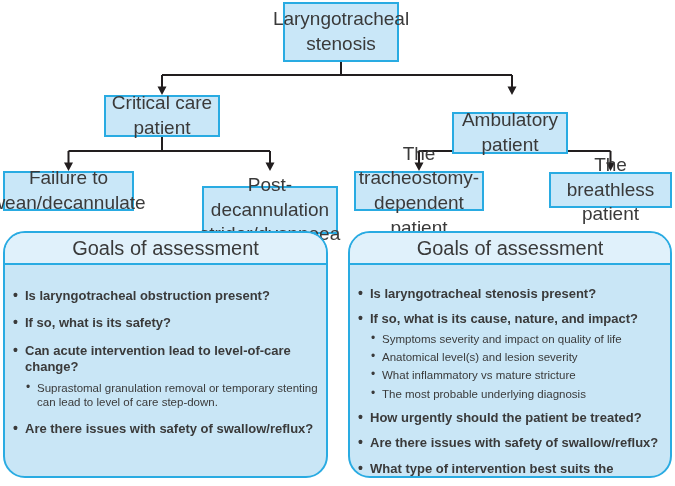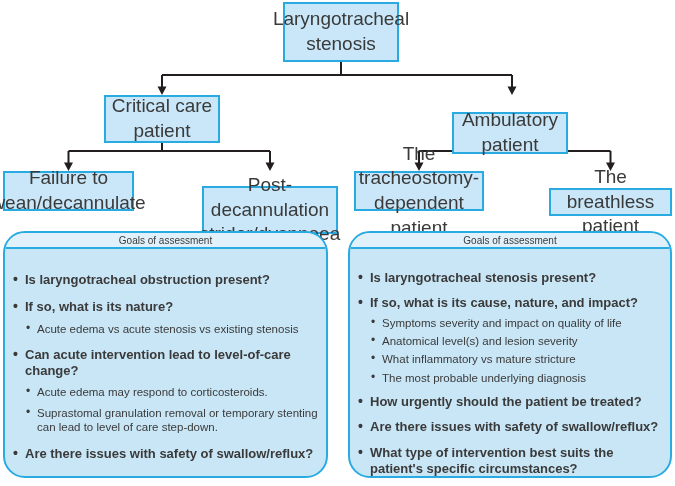--- a/index.html
+++ b/index.html
@@ -25,42 +25,42 @@
   .node{
     position:absolute;
     background:var(--box-fill);
     border:2px solid var(--box-border);
     display:flex;align-items:center;justify-content:center;
     text-align:center;
     font-size:19px;line-height:1.3;
     white-space:pre-line;
   }
   .node-root{left:283px;top:2px;width:116px;height:60px;}
-  .node-critical{left:104px;top:95px;width:116px;height:48px;}
+  .node-critical{left:104px;top:95px;width:116px;height:42px;}
   .node-ambulatory{left:452px;top:112px;width:116px;height:42px;}
   .node-failure{left:3px;top:171px;width:131px;height:40px;}
   .node-postdecann{left:202px;top:186px;width:136px;height:48px;}
   .node-trach{left:354px;top:171px;width:130px;height:40px;}
-  .node-breathless{left:549px;top:188px;width:123px;height:28px;text-align:center;}
+  .node-breathless{left:549px;top:172px;width:123px;height:36px;text-align:center;}
   .panel{
     position:absolute;
     top:231px;height:247px;
     background:var(--panel-body-fill);
     border:2px solid var(--box-border);
     border-radius:22px;
     overflow:hidden;
   }
   .panel-left{left:3px;width:325px;}
   .panel-right{left:348px;width:324px;}
   .panel-header{
-    height:16px;
+    height:32px;
     background:var(--panel-header-fill);
     border-bottom:2px solid var(--box-border);
     display:flex;align-items:center;justify-content:center;
-    font-size:10px;
+    font-size:20px;
   }
   .panel-body{
     list-style:none;
     padding:12px 6px 6px 8px;
   }
   .panel-body li{position:relative;color:var(--text);}
   .l1{
     font-size:13px;font-weight:bold;color:#333333;
     padding-left:12px;margin-top:9px;line-height:1.25;
   }
@@ -133,24 +133,22 @@
     <span>The breathless
 patient</span>
   </div>
 
   <section class="panel panel-left">
     <header class="panel-header">
       <span>Goals of assessment</span>
     </header>
     <ul class="panel-body">
       <li class="l1">Is laryngotracheal obstruction present?</li>
-      <li class="l1">If so, what is its nature?</li>
-      <li class="l2">Acute edema vs acute stenosis vs existing stenosis</li>
+      <li class="l1">If so, what is its safety?</li>
       <li class="l1">Can acute intervention lead to level-of-care change?</li>
-      <li class="l2">Acute edema may respond to corticosteroids.</li>
       <li class="l2">Suprastomal granulation removal or temporary stenting can lead to level of care step-down.</li>
       <li class="l1">Are there issues with safety of swallow/reflux?</li>
     </ul>
   </section>
 
   <section class="panel panel-right">
     <header class="panel-header">
       <span>Goals of assessment</span>
     </header>
     <ul class="panel-body">

